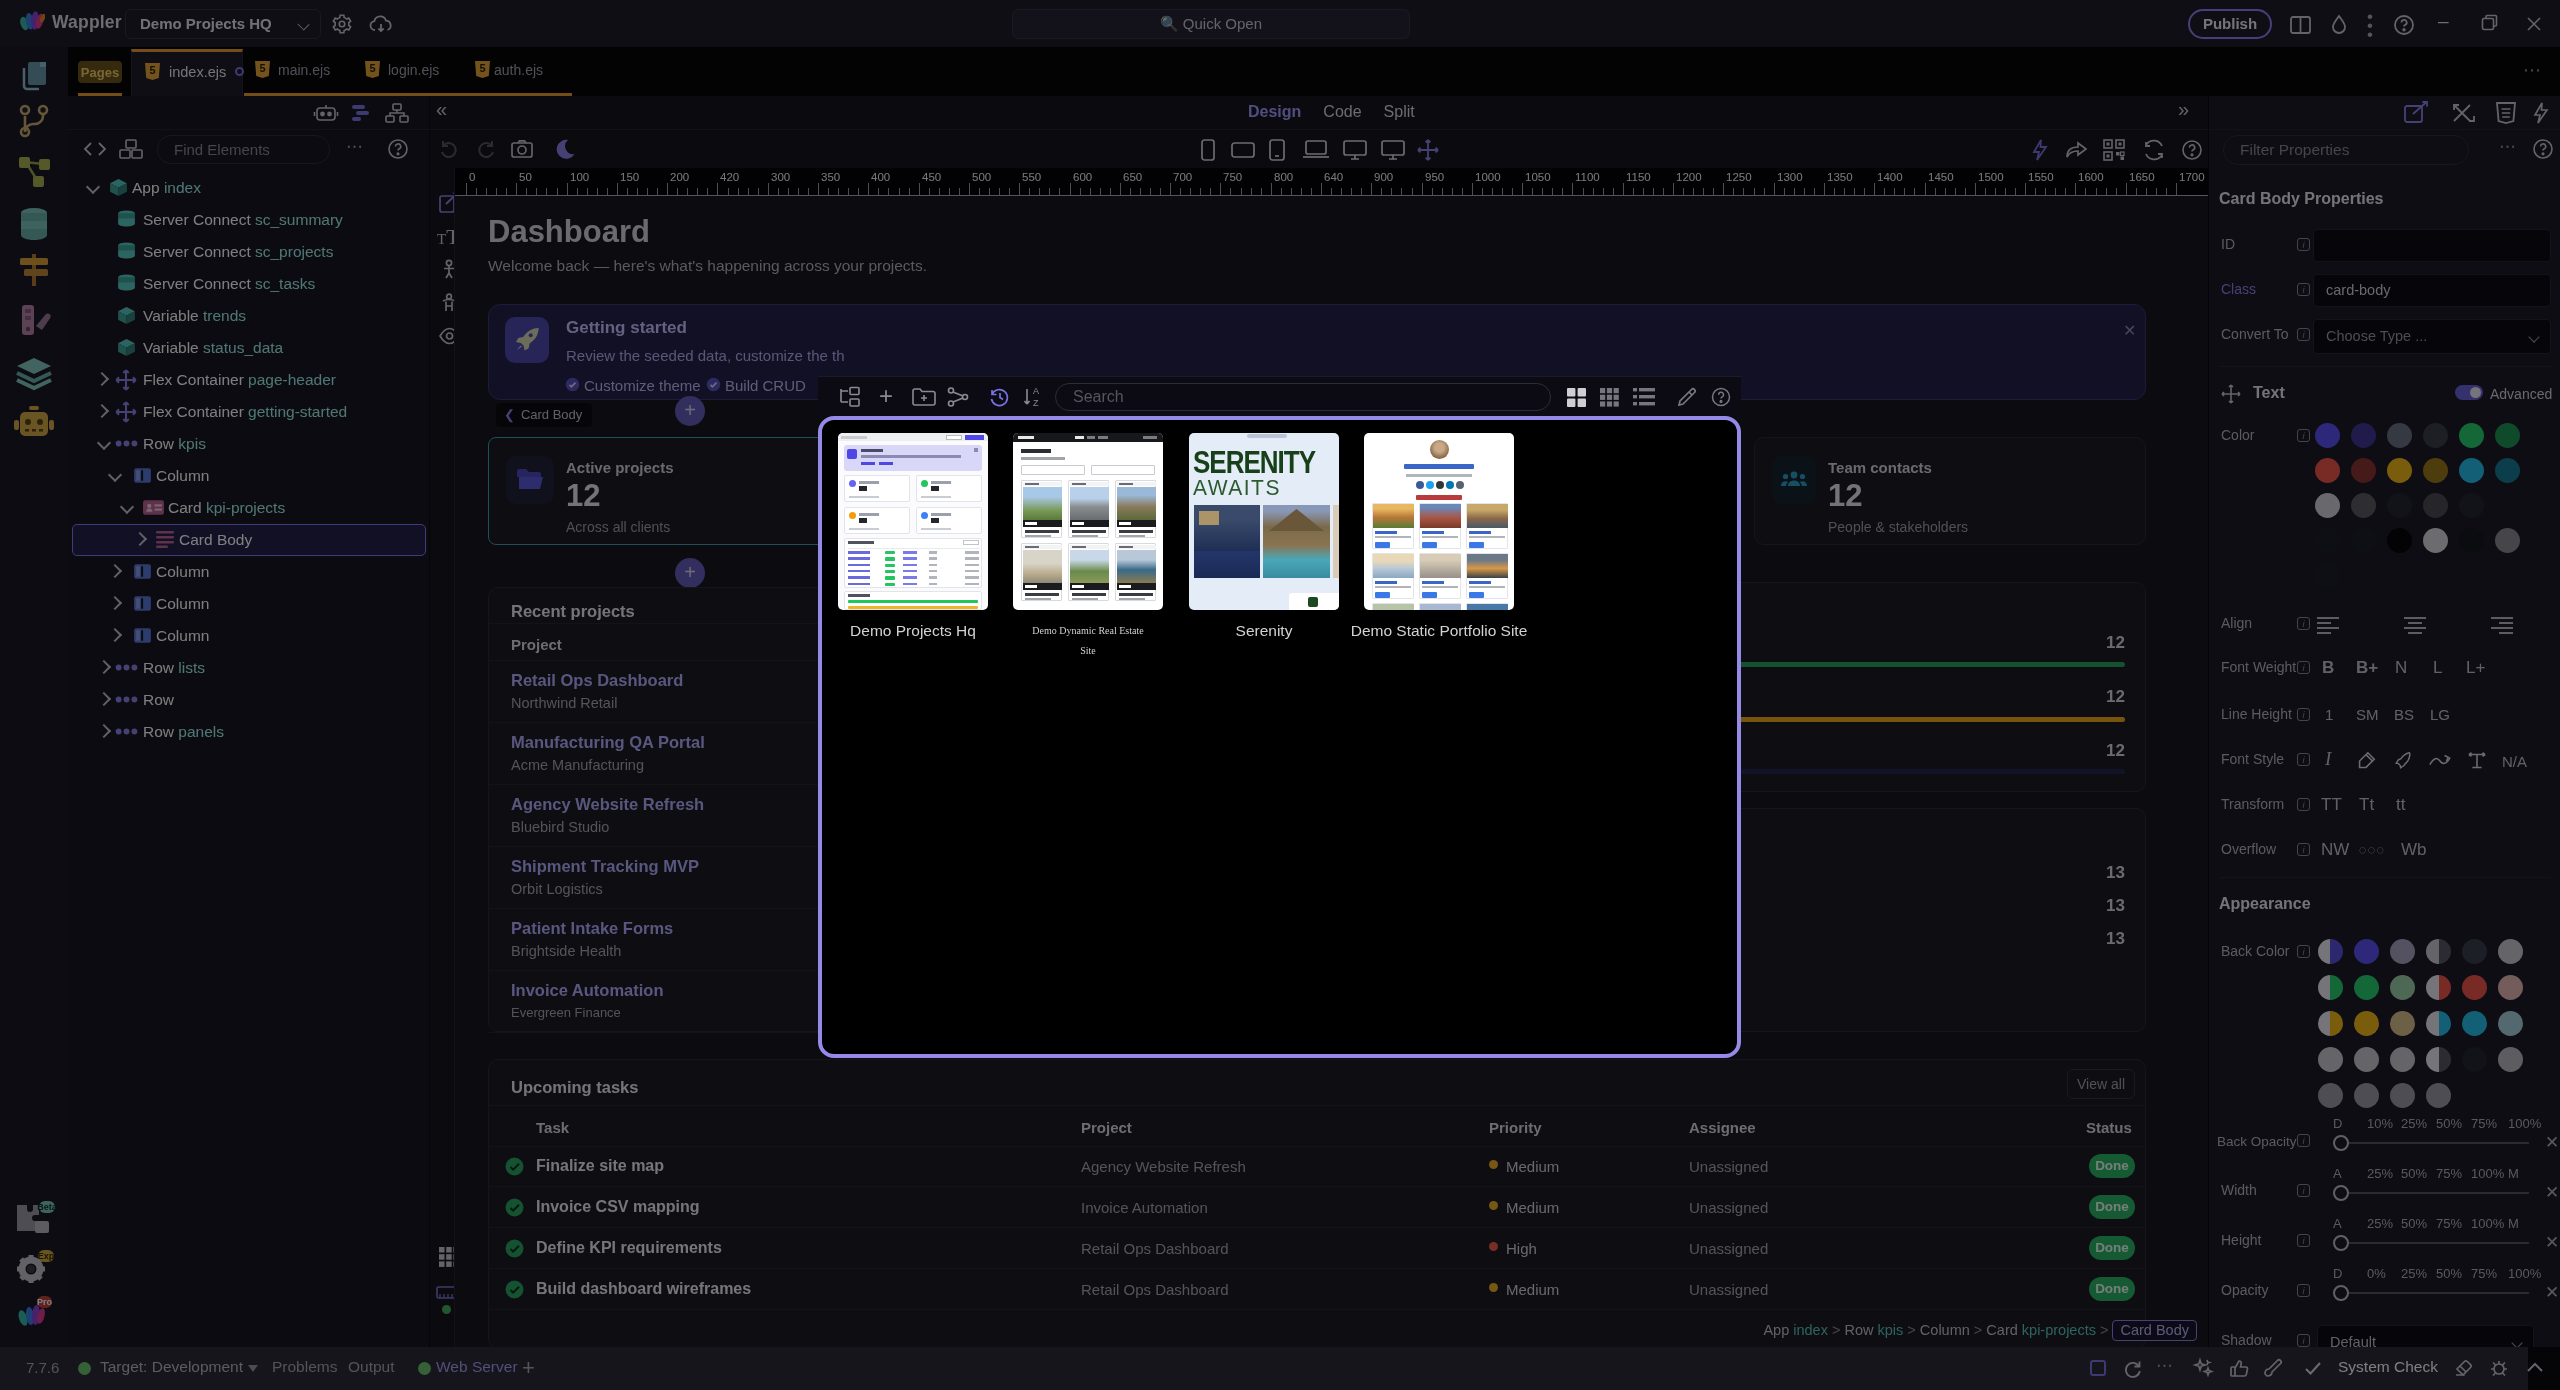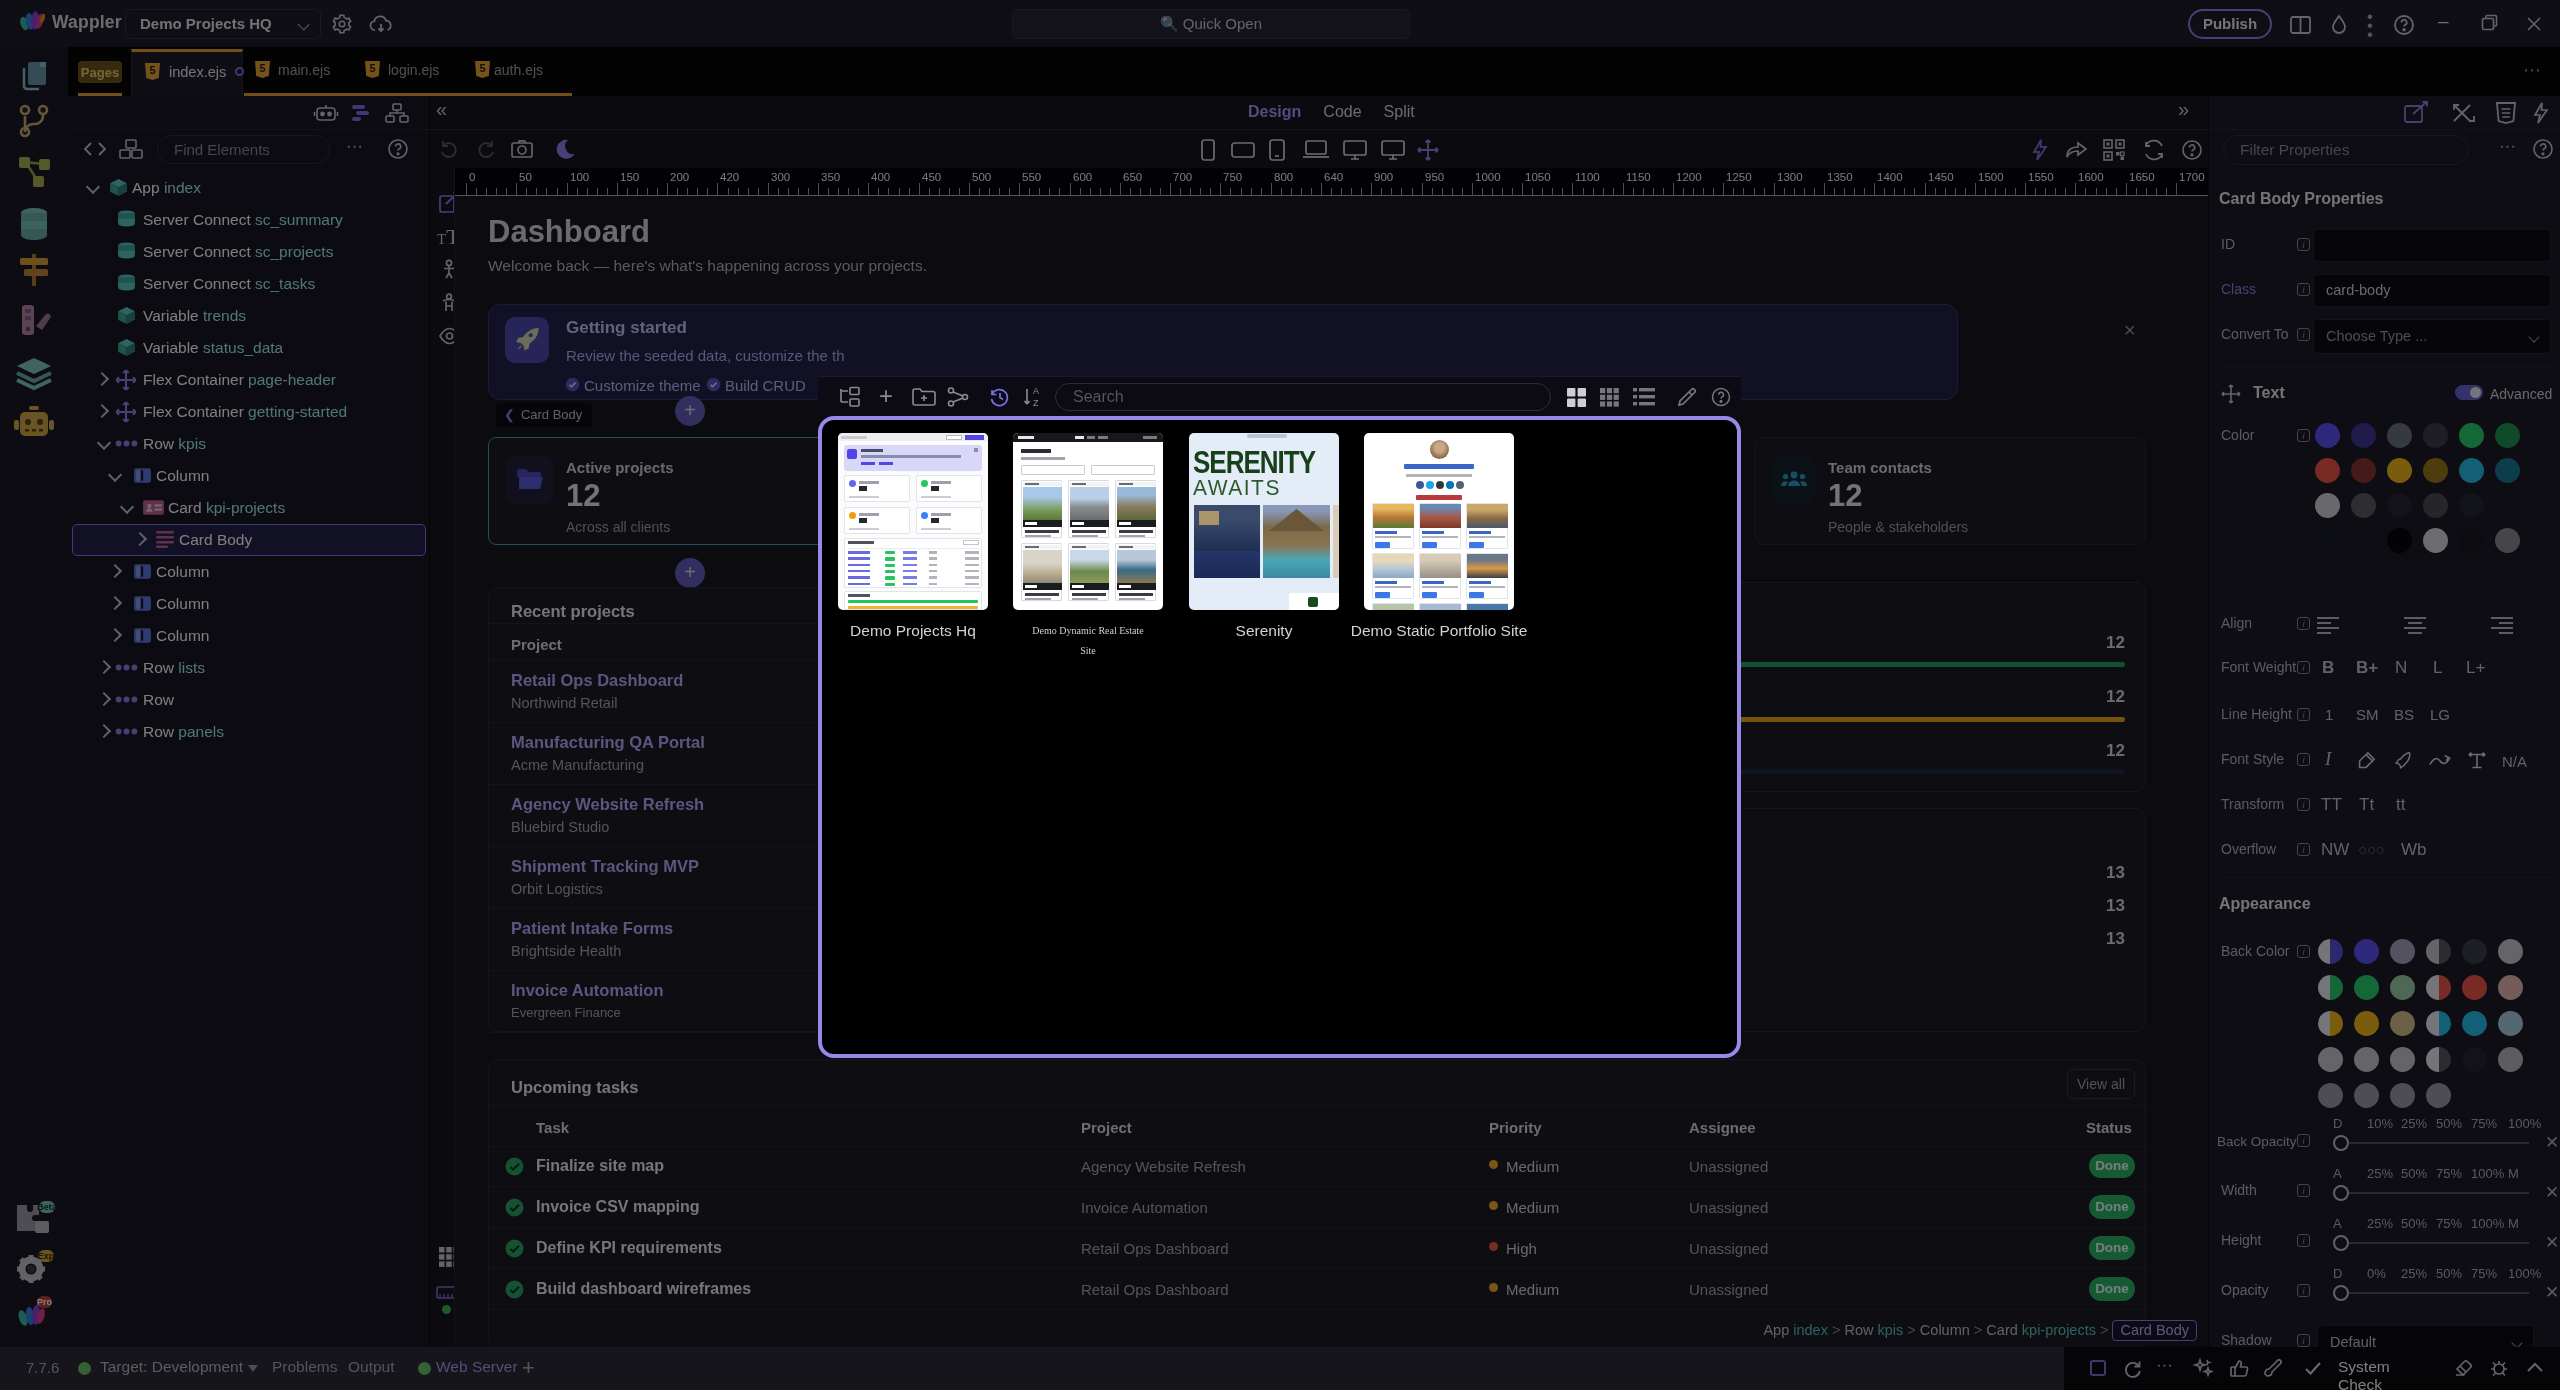--- a/index.html
+++ b/index.html
@@ -8,21 +8,21 @@
 #stage { position:absolute; left:0; top:0; width:2560px; height:1390px; }
 .abs { position:absolute; }
 
 
 #topbar { left:0; top:0; width:2560px; height:47px; background:#1d1b28; }
 #tabstrip { left:68px; top:47px; width:2492px; height:49px; background:#050506; }
 #iconbar { left:0; top:47px; width:68px; height:1300px; background:#1a1824; }
 #treepanel { left:68px; top:96px; width:362px; height:1251px; background:#171520; border-right:1px solid #080810; }
 #canvascol { left:430px; top:96px; width:1778px; height:1251px; background:#16141c; }
 #rightpanel { left:2208px; top:96px; width:352px; height:1251px; background:#1b1926; border-left:1px solid #080810; }
-#statusbar { left:0; top:1347px; width:2064px; height:43px; background:#2b2935; }
+#statusbar { left:0; top:1347px; width:2528px; height:43px; background:#2b2935; }
 
 
 .tb-logo { left:19px; top:9px; display:flex; align-items:center; gap:7px; }
 .tb-logo .wname { color:#d9d9e0; font-size:17.5px; font-weight:bold; letter-spacing:0.2px; }
 .tb-sel { left:125px; top:9px; width:196px; height:30px; border:1px solid #34323f; border-radius:6px; background:#1d1b28; color:#e4e4ea; font-size:15px; font-weight:bold; line-height:28px; padding-left:14px; }
 .tb-sel .car { position:absolute; right:12px; top:12px; width:9px; height:9px; border-right:1.6px solid #b9b9c2; border-bottom:1.6px solid #b9b9c2; transform:rotate(45deg) scale(1,0.9); transform-origin:center; margin-top:-2px;}
 .ticon { color:#c6c6d0; }
 .qopen { left:1012px; top:9px; width:398px; height:30px; background:#262432; border:1px solid #34323f; border-radius:6px; color:#c6c6d0; font-size:15px; text-align:center; line-height:28px; }
 .publish { left:2188px; top:9px; width:84px; height:30px; border:2px solid #8a80f0; border-radius:15px; color:#eaeaf0; font-weight:bold; font-size:15px; text-align:center; line-height:26px; }
 .wctl { color:#dcdce2; font-size:19px; }
@@ -778,21 +778,21 @@
         <div class="rlabel" style="left:1573px;">1550</div>
         <div class="rlabel" style="left:1623px;">1600</div>
         <div class="rlabel" style="left:1674px;">1650</div>
         <div class="rlabel" style="left:1724px;">1700</div>
       </div>
     <div class="canvas-strip"></div>
     <div class="page" id="page">
       <div class="abs" style="left:33px;top:18px;font-size:31px;font-weight:bold;color:#d6d6dc;">Dashboard</div>
       <div class="abs" style="left:33px;top:61px;font-size:15.5px;color:#b4b3bf;">Welcome back — here's what's happening across your projects.</div>
 
-      <div class="abs" style="left:33px;top:108px;width:1470px;height:96px;background:#232047;border:1px solid #3a366e;border-radius:12px;">
+      <div class="abs" style="left:33px;top:108px;width:1658px;height:96px;background:#232047;border:1px solid #3a366e;border-radius:12px;">
         <div class="abs" style="left:16px;top:12px;width:44px;height:46px;background:#4e47ae;border-radius:10px;">
           <svg style="position:absolute;left:8px;top:8px;" width="28" height="28" viewBox="0 0 24 24" fill="#d9d9b2">
               <path d="M21.5 2.5c-4.8.3-8.6 2.2-11.2 5.6l-1.6 2.2-3.4.6c-.5.1-.9.4-1.1.8l-1.6 2.9 4.1.8 2.4 2.4.8 4.1 2.9-1.6c.4-.2.7-.6.8-1.1l.6-3.4 2.2-1.6c3.4-2.6 5.3-6.4 5.6-11.2z"></path>
               <circle cx="15.2" cy="8.8" r="1.7" fill="#4e47ae"></circle>
               <path d="M6.5 17.5l-3.2 4.2 4.2-3.2z"></path>
             </svg>
         </div>
         <div class="abs" style="left:77px;top:13px;font-size:17px;font-weight:bold;color:#c6c2ff;">Getting started</div>
         <div class="abs" style="left:77px;top:42px;font-size:15px;color:#b1adf0;">Review the seeded data, customize the th</div>
         <div class="abs" style="left:76px;top:72px;">

